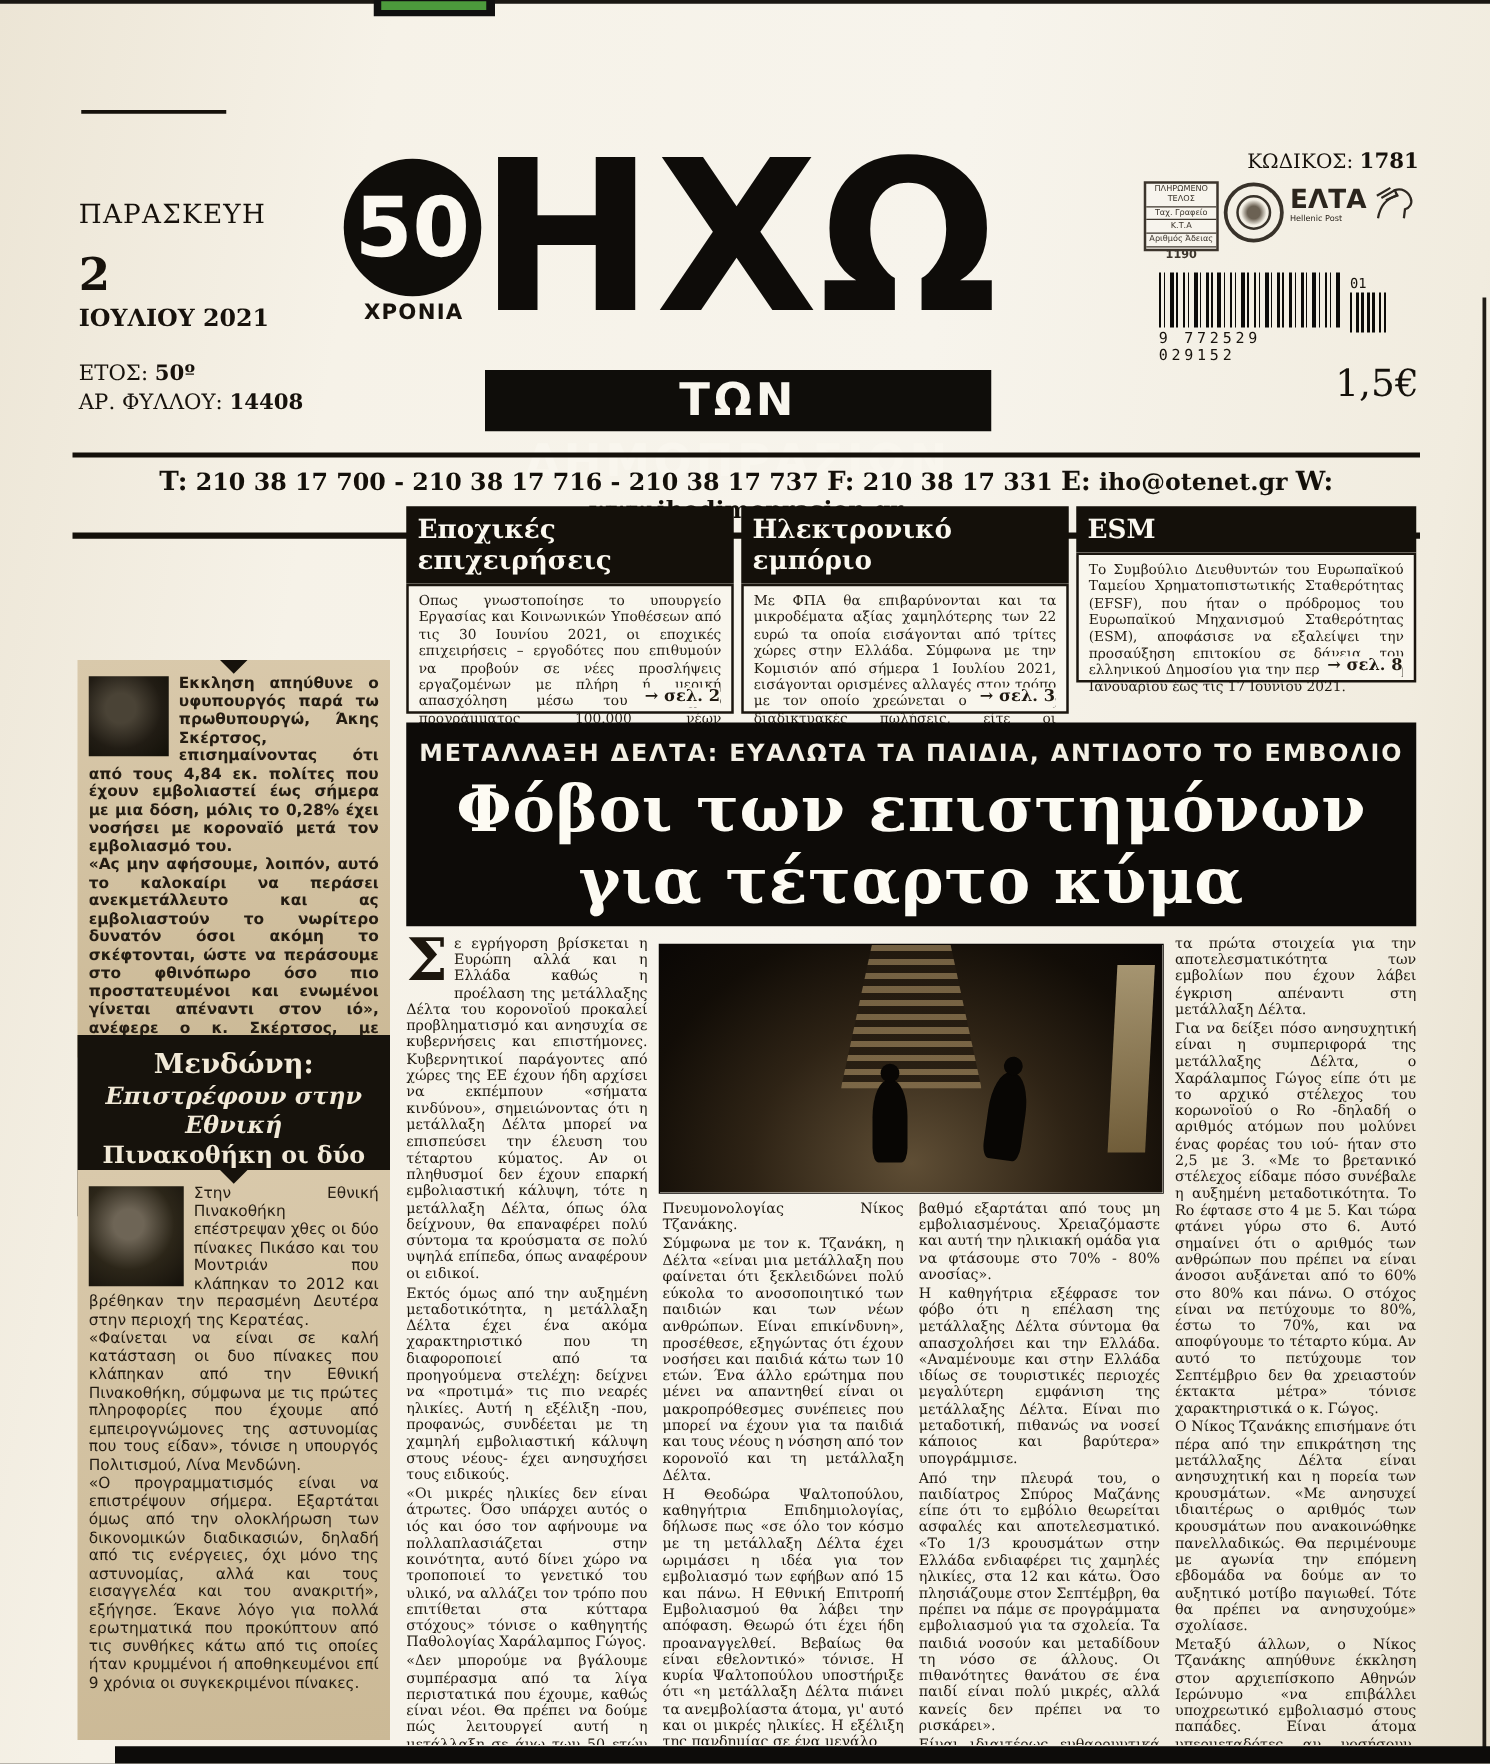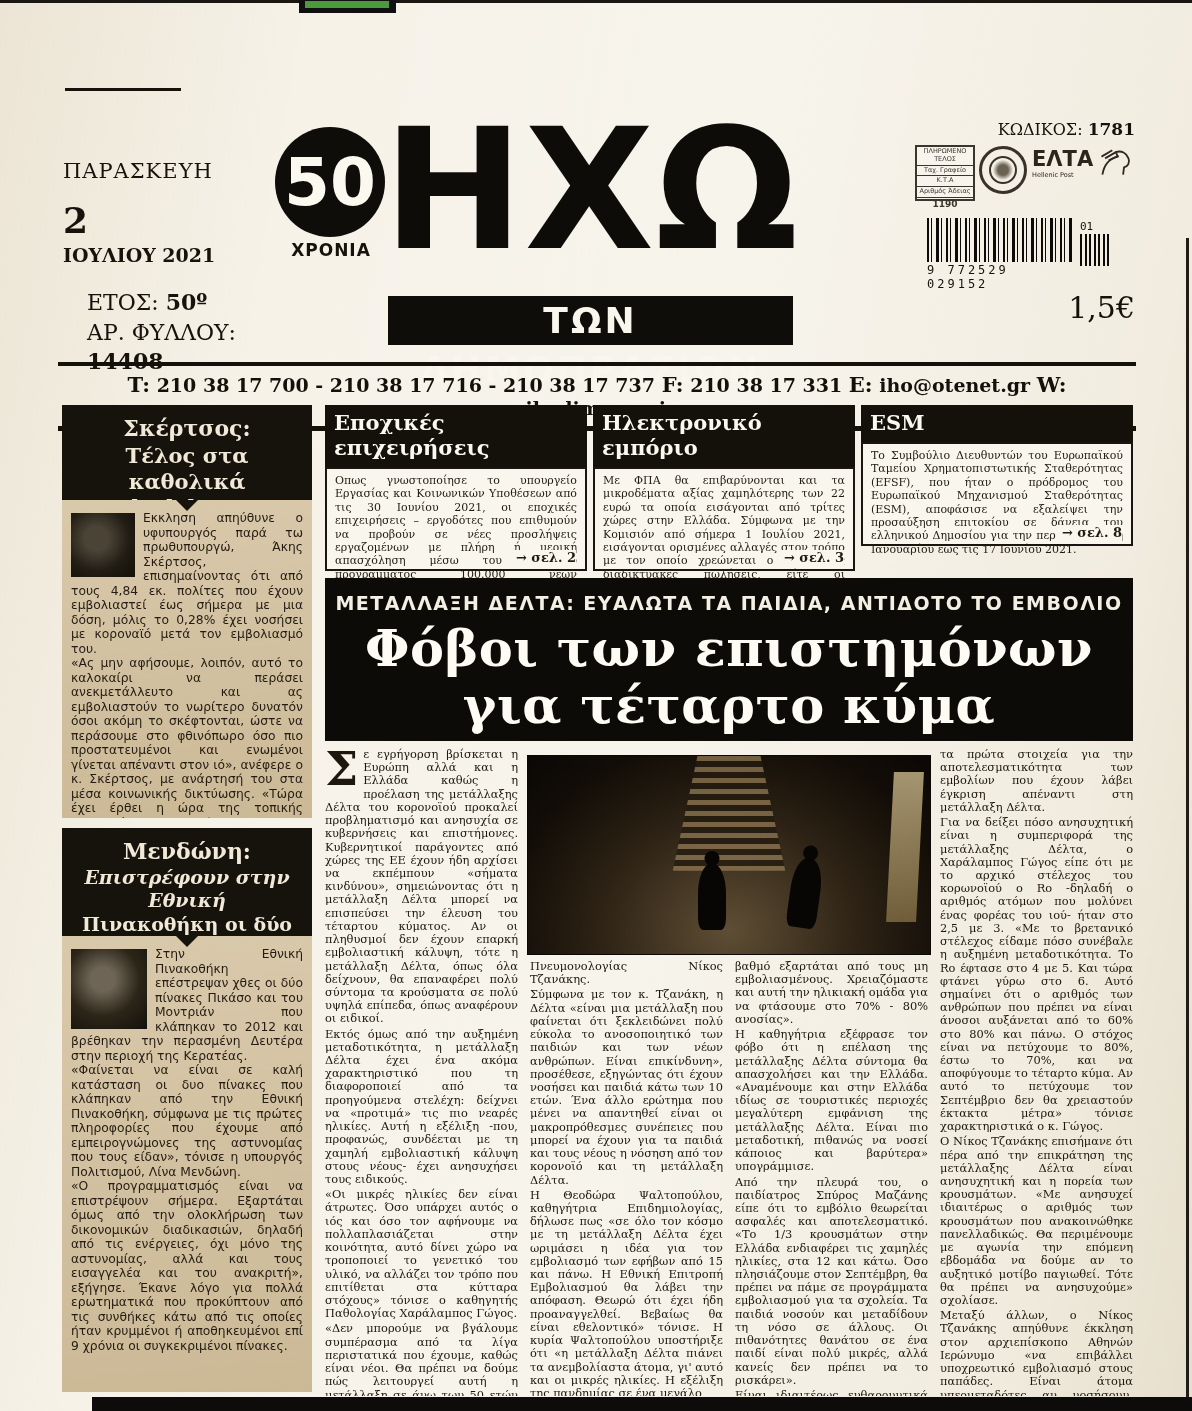--- a/index.html
+++ b/index.html
@@ -15,21 +15,21 @@
   
   .tagline-rule{position:absolute;left:65px;top:88px;width:116px;height:3px;background:#15110b;}
   .tagline{position:absolute;left:215px;top:72px;width:750px;text-align:center;
     font-size:24px;letter-spacing:7px;font-weight:bold;color:#15110b;}
   .kodikos{position:absolute;left:985px;top:119px;width:150px;text-align:right;font-size:16px;}
   .kodikos b{font-size:17px;}
   .date-block{position:absolute;left:63px;top:160px;width:200px;line-height:1.1;}
   .date-day{font-size:21px;letter-spacing:1px;}
   .date-num{font-size:36px;font-weight:bold;margin-top:18px;}
   .date-my{font-size:19px;font-weight:bold;margin-top:4px;}
-  .etos-block{position:absolute;left:63px;top:288px;width:220px;font-size:22px;line-height:1.35;margin-left:24px;}
+  .etos-block{position:absolute;left:63px;top:288px;width:220px;font-size:17px;line-height:1.35;}
   .fifty-circle{position:absolute;left:275px;top:127px;width:110px;height:110px;border-radius:50%;
     background:#0f0d0a;display:flex;align-items:center;justify-content:center;}
   .fifty-circle span{color:#fbf8f0;font-size:66px;font-weight:bold;font-family:"DejaVu Sans",sans-serif;}
   .xronia{position:absolute;left:276px;top:240px;width:110px;text-align:center;font-size:17px;
     font-weight:bold;font-family:"DejaVu Sans",sans-serif;letter-spacing:1px;}
   .masthead-name{position:absolute;left:383px;top:108px;width:410px;font-family:"DejaVu Sans",sans-serif;
     font-weight:bold;font-size:168px;line-height:0.98;color:#0e0c09;letter-spacing:1px;}
   .masthead-band{position:absolute;left:388px;top:296px;width:405px;height:49px;background:#0f0d0a;
     color:#f9f6ee;font-family:"DejaVu Sans",sans-serif;font-weight:bold;font-size:36px;
     letter-spacing:3px;text-align:center;line-height:49px;}
@@ -66,21 +66,21 @@
   .side-head .t3{font-size:21px;}
   .notch{width:0;height:0;border-left:11px solid transparent;border-right:11px solid transparent;
     border-top:11px solid #16120c;margin:0 auto;}
   .side-body{background:linear-gradient(175deg,#d9c9ab,#cbb996);padding:8px 9px 10px;color:#241c12;
     font-family:"DejaVu Sans",sans-serif;font-size:12.3px;line-height:1.18;text-align:justify;overflow:hidden;}
   .side-body p{margin:0;}
   .side-photo{float:left;margin:2px 8px 4px 0;background:
     radial-gradient(circle at 40% 40%,#4a4336 0 22%,#211c14 60%,#121008 100%);}
   .ph1{width:64px;height:64px;}
   .ph2{width:76px;height:80px;background:radial-gradient(circle at 42% 38%,#6e6556 0 18%,#2c2619 55%,#14100a 100%);}
-  #side1-head{top:405px;} #side1-body{top:500px;height:318px;}
+  #side1-head{top:405px;} #side1-body{top:528px;height:318px;font-weight:bold;}
   #side2-head{top:828px;} #side2-body{top:936px;height:456px;}
   .abs{position:absolute;box-sizing:border-box;}
   
   .news-box{position:absolute;top:405px;width:262px;height:152px;}
   .news-title{background:#14100a;color:#fbf8ef;font-weight:bold;font-size:21px;padding:5px 9px 7px;}
   .news-body{border:2px solid #1a150e;background:#f9f6ed;height:104px;box-sizing:border-box;
     padding:5px 8px 4px;font-size:11px;line-height:1.22;text-align:justify;color:#201a11;position:relative;}
   .news-body p{margin:0;}
   .page-ref{position:absolute;right:9px;bottom:3px;font-size:13px;font-weight:bold;background:#f9f6ed;padding-left:6px;}
   #nb1{left:325px;} #nb2{left:593px;} #nb3{left:861px;width:272px;}
@@ -179,25 +179,20 @@
   <div class="barcode-side">
     <div class="num">01</div>
     <div class="barcode-sm"></div>
   </div>
   <div class="price">1,5€</div>
 
   <div class="contact-bar">
     <span class="lab">T:</span><span> 210 38 17 700 - 210 38 17 716 - 210 38 17 737 </span><span class="lab">F:</span><span> 210 38 17 331 </span><span class="lab">E:</span><span> iho@otenet.gr </span><span class="lab">W:</span><span> www.ihodimoprasion.gr</span>
   </div>
 
-  <div class="side side-head abs" id="side1-head">
-    <div class="t1">Σκέρτσος:</div>
-    <div class="t2">Τέλος στα καθολικά</div>
-    <div class="t3">lockdown</div>
-  </div>
   <div class="side side-body abs" id="side1-body">
     <div class="notch" style="margin-top:-8px;"></div>
     <div class="side-photo ph1"></div>
     <p>Εκκληση απηύθυνε ο υφυπουργός παρά τω πρωθυπουργώ, Άκης Σκέρτσος, επισημαίνοντας ότι από τους 4,84 εκ. πολίτες που έχουν εμβολιαστεί έως σήμερα με μια δόση, μόλις το 0,28% έχει νοσήσει με κοροναϊό μετά τον εμβολιασμό του.</p>
     <p>«Ας μην αφήσουμε, λοιπόν, αυτό το καλοκαίρι να περάσει ανεκμετάλλευτο και ας εμβολιαστούν το νωρίτερο δυνατόν όσοι ακόμη το σκέφτονται, ώστε να περάσουμε στο φθινόπωρο όσο πιο προστατευμένοι και ενωμένοι γίνεται απέναντι στον ιό», ανέφερε ο κ. Σκέρτσος, με ανάρτησή του στα μέσα κοινωνικής δικτύωσης. «Τώρα έχει έρθει η ώρα της τοπικής αυτοδιοίκησης, δήμαρχοι και περιφερειάρχες, της εκκλησίας, των επιχειρήσεων αλλά και της κοινωνίας των πολιτών να κάνουν το καθήκον τους και να πείσουν όσο περισσότερους συμπολίτες μας να εμβολιαστούν άμεσα», πρόσθεσε.</p>
   </div>
 
   <div class="side side-head abs" id="side2-head">
     <div class="t1">Μενδώνη:</div>
     <div class="t2" style="font-size:19px;font-style:italic;">Επιστρέφουν στην Εθνική</div>

